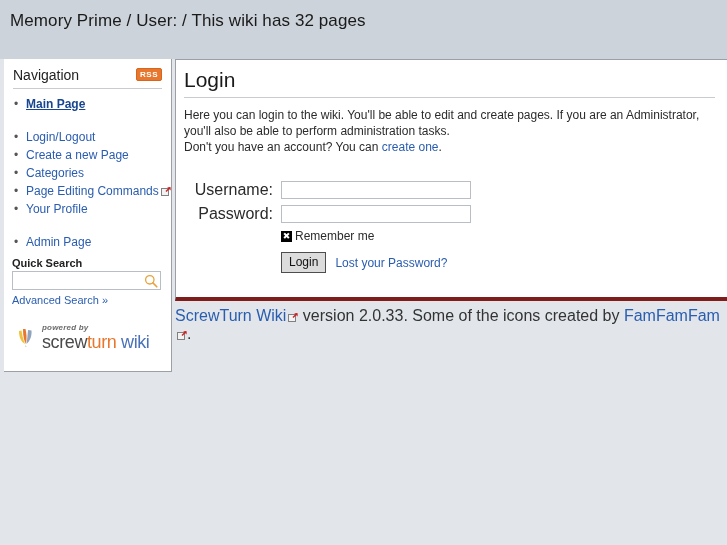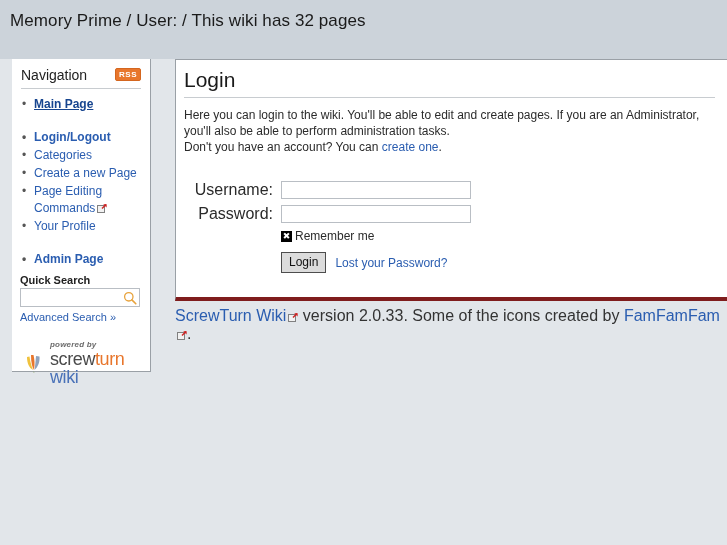--- a/index.html
+++ b/index.html
@@ -32,23 +32,23 @@
   }
 
   
   #page {
     position: relative;
   }
 
   
   #sidebar {
     position: absolute;
-    left: 12px;
+    left: 4px;
     top: 0px;
-    width: 139px;
+    width: 168px;
     height: 313px;
     background: #ffffff;
     border: 1px solid #9aa0a6;
     border-left: none;
     border-top: none;
     box-sizing: border-box;
   }
   .nav-head {
     position: relative;
     margin: 8px 9px 0 9px;
@@ -96,21 +96,20 @@
     color: #2a5db0;
     text-decoration: none;
   }
   ul.navlist li.bold a {
     font-weight: bold;
     color: #17458f;
     text-decoration: underline;
   }
   ul.navlist li.gap-before {
     margin-top: 16px;
-    font-weight: bold;
   }
   .extlink {
     display: inline-block;
     width: 10px;
     height: 10px;
     vertical-align: -1px;
     margin-left: 2px;
   }
   .qs-label {
     font-size: 11px;
@@ -307,22 +306,22 @@
   <div id="sidebar">
 
     <div class="nav-head">
       <span class="nav-head-title">Navigation</span>
       <span class="rss-badge">RSS</span>
     </div>
 
     <ul class="navlist" id="nav-list">
         <li class="bold "><a href="#">Main Page</a></li>
         <li class="gap-before"><a href="#">Login/Logout</a></li>
+        <li class=""><a href="#">Create a new Page</a></li>
         <li class=""><a href="#">Categories</a></li>
-        <li class=""><a href="#">Create a new Page</a></li>
         <li class=""><a href="#">Page Editing Commands</a><span class="extlink"><svg width="10" height="10" viewBox="0 0 10 10">
               <rect x="0.5" y="2.5" width="7" height="7" fill="#f2f2f2" stroke="#808080" stroke-width="1"></rect>
               <path d="M5 5.5 L9 1.5" stroke="#cc2222" stroke-width="1.4"></path>
               <path d="M6.2 1.2 L9.6 1.2 L9.6 4.4 Z" fill="#cc2222"></path>
             </svg></span></li>
         <li class=""><a href="#">Your Profile</a></li>
         <li class="gap-before"><a href="#">Admin Page</a></li>
       </ul>
 
     <div class="qs-label">Quick Search</div>

